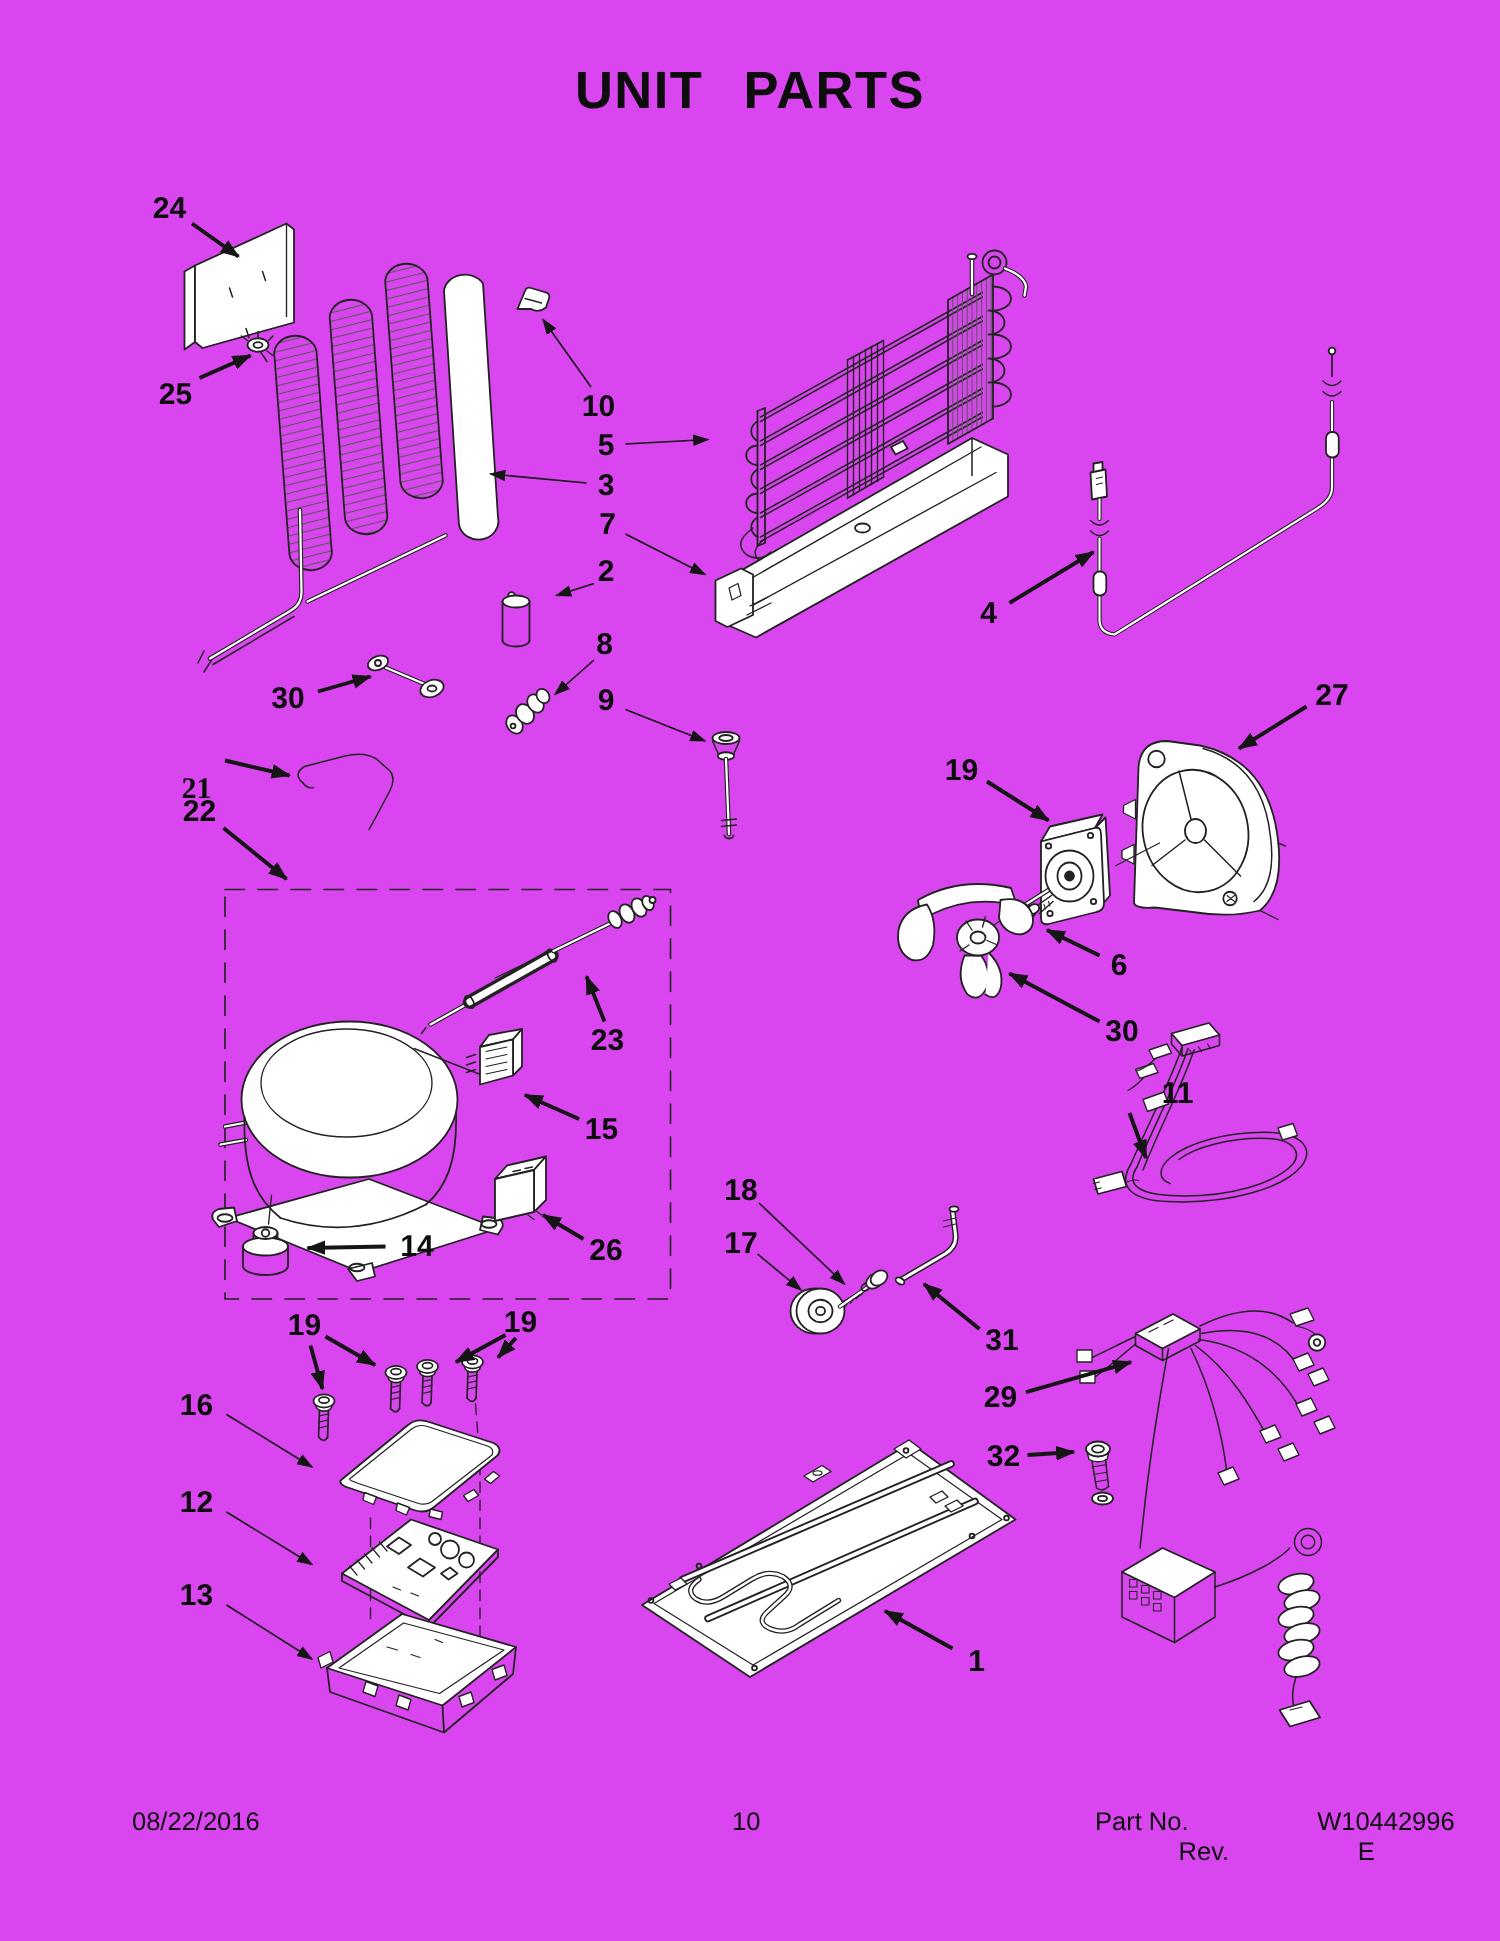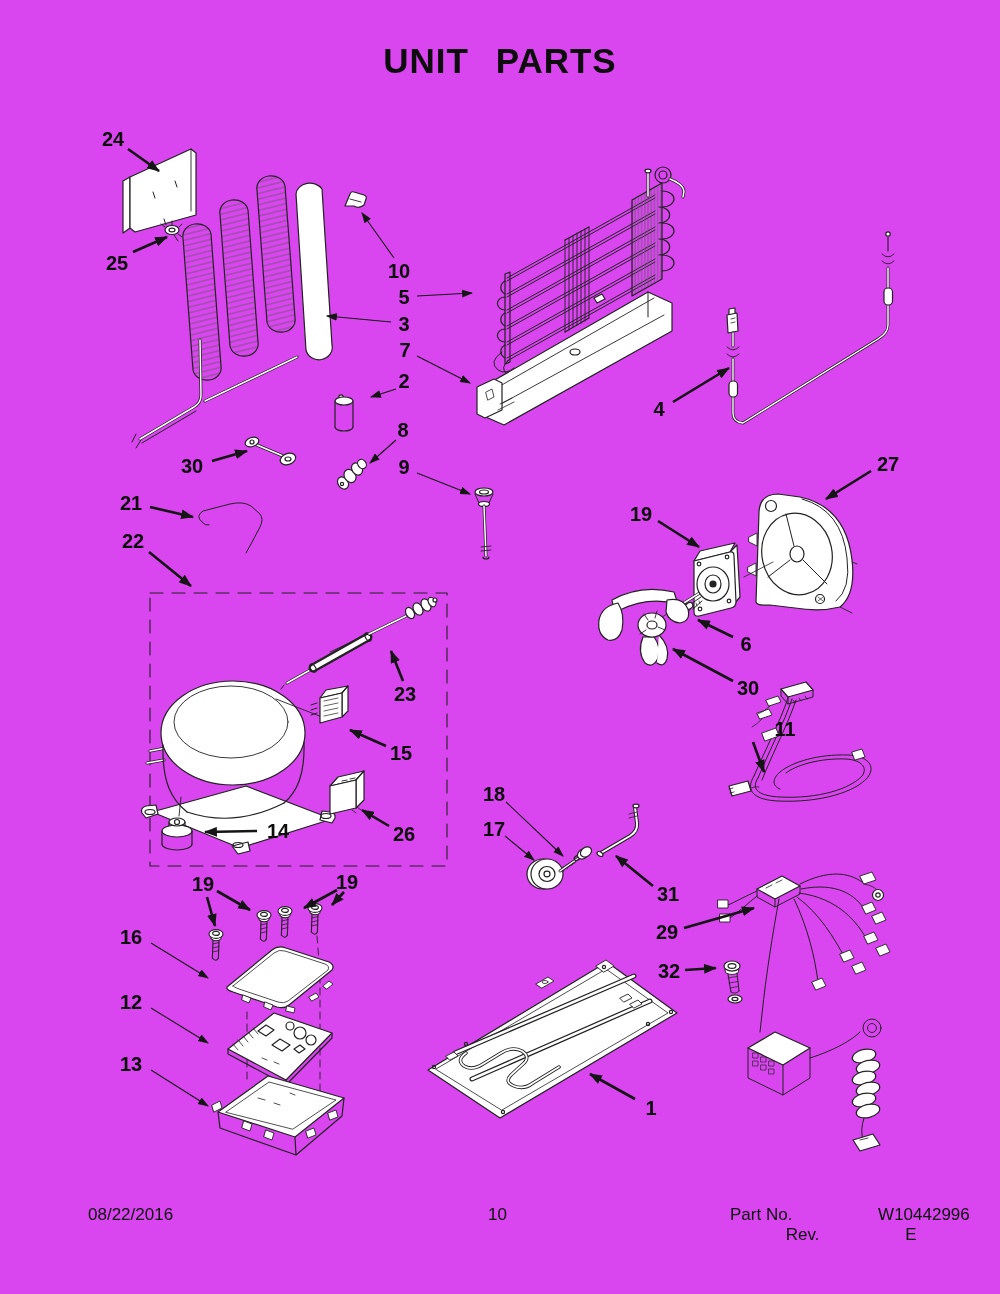--- a/index.html
+++ b/index.html
@@ -521,21 +521,21 @@
       <div class="callout" style="left: 404px; top: 381px;">2</div>
       <div class="callout" style="left: 403px; top: 430px;">8</div>
       <div class="callout" style="left: 404px; top: 467px;">9</div>
       <div class="callout" style="left: 659px; top: 409px;">4</div>
       <div class="callout" style="left: 888px; top: 464px;">27</div>
       <div class="callout" style="left: 641px; top: 514px;">19</div>
       <div class="callout" style="left: 746px; top: 644px;">6</div>
       <div class="callout" style="left: 748px; top: 688px;">30</div>
       <div class="callout" style="left: 749px; top: 729px; margin-left: 36px;">11</div>
       <div class="callout" style="left: 192px; top: 466px;">30</div>
-      <div class="callout" style="left: 131px; top: 503px;">21</div>
+      <div class="callout" style="left: 131px; top: 526px; font-family: Liberation Serif, serif;">21</div>
       <div class="callout" style="left: 133px; top: 541px;">22</div>
       <div class="callout" style="left: 405px; top: 694px;">23</div>
       <div class="callout" style="left: 401px; top: 753px;">15</div>
       <div class="callout" style="left: 278px; top: 831px;">14</div>
       <div class="callout" style="left: 404px; top: 834px;">26</div>
       <div class="callout" style="left: 494px; top: 794px;">18</div>
       <div class="callout" style="left: 494px; top: 829px;">17</div>
       <div class="callout" style="left: 668px; top: 894px;">31</div>
       <div class="callout" style="left: 203px; top: 884px;">19</div>
       <div class="callout" style="left: 347px; top: 882px;">19</div>

